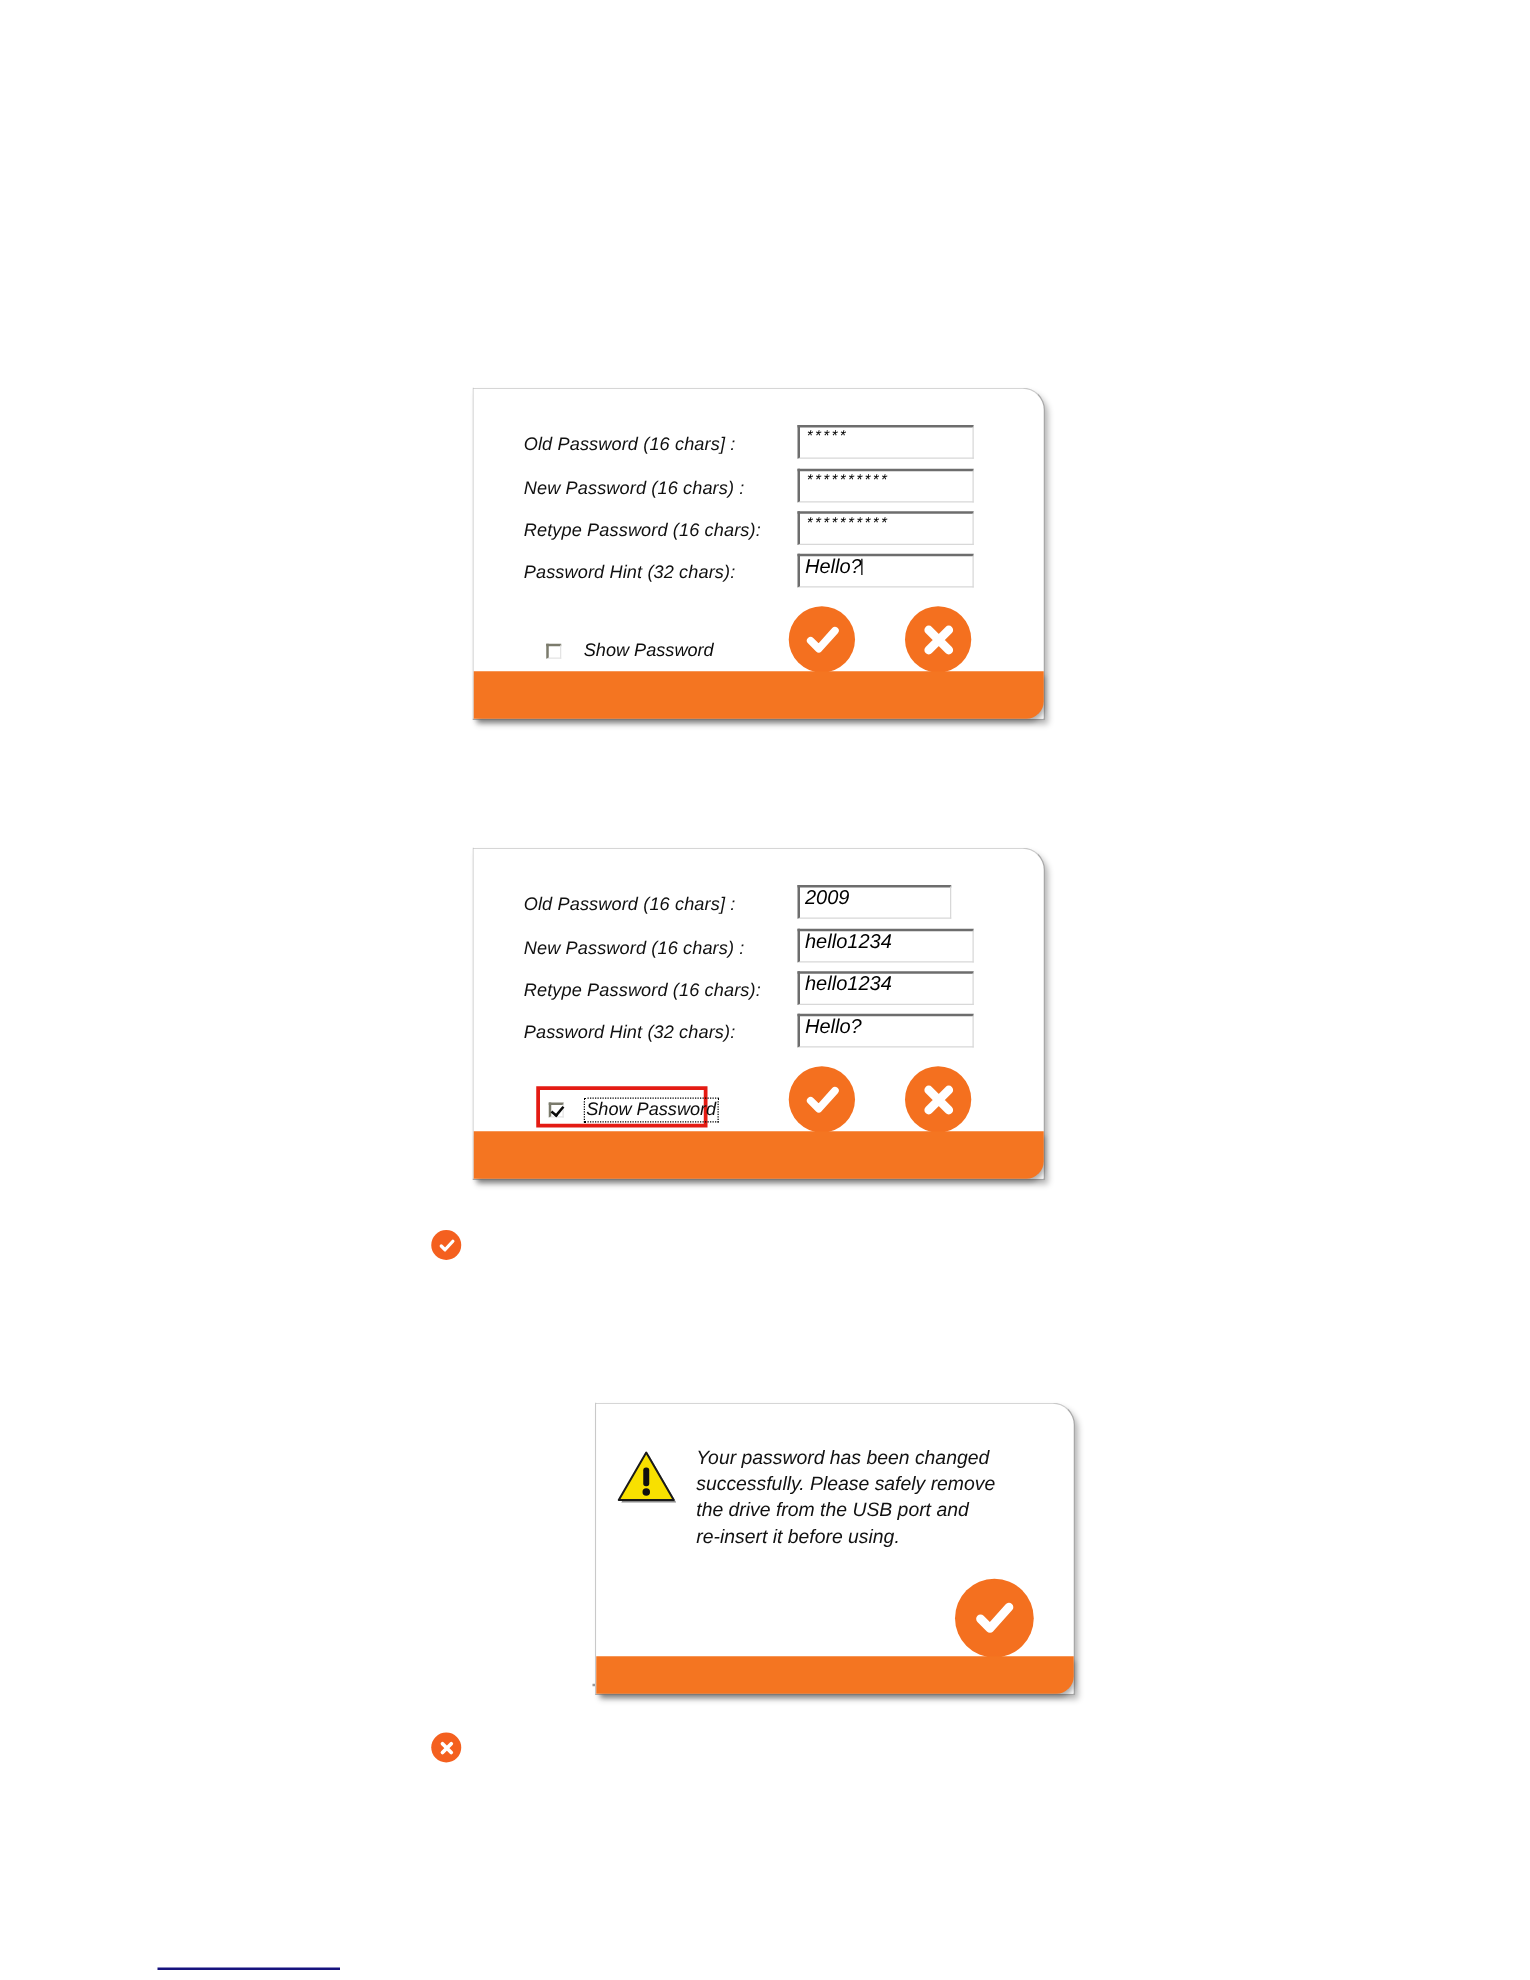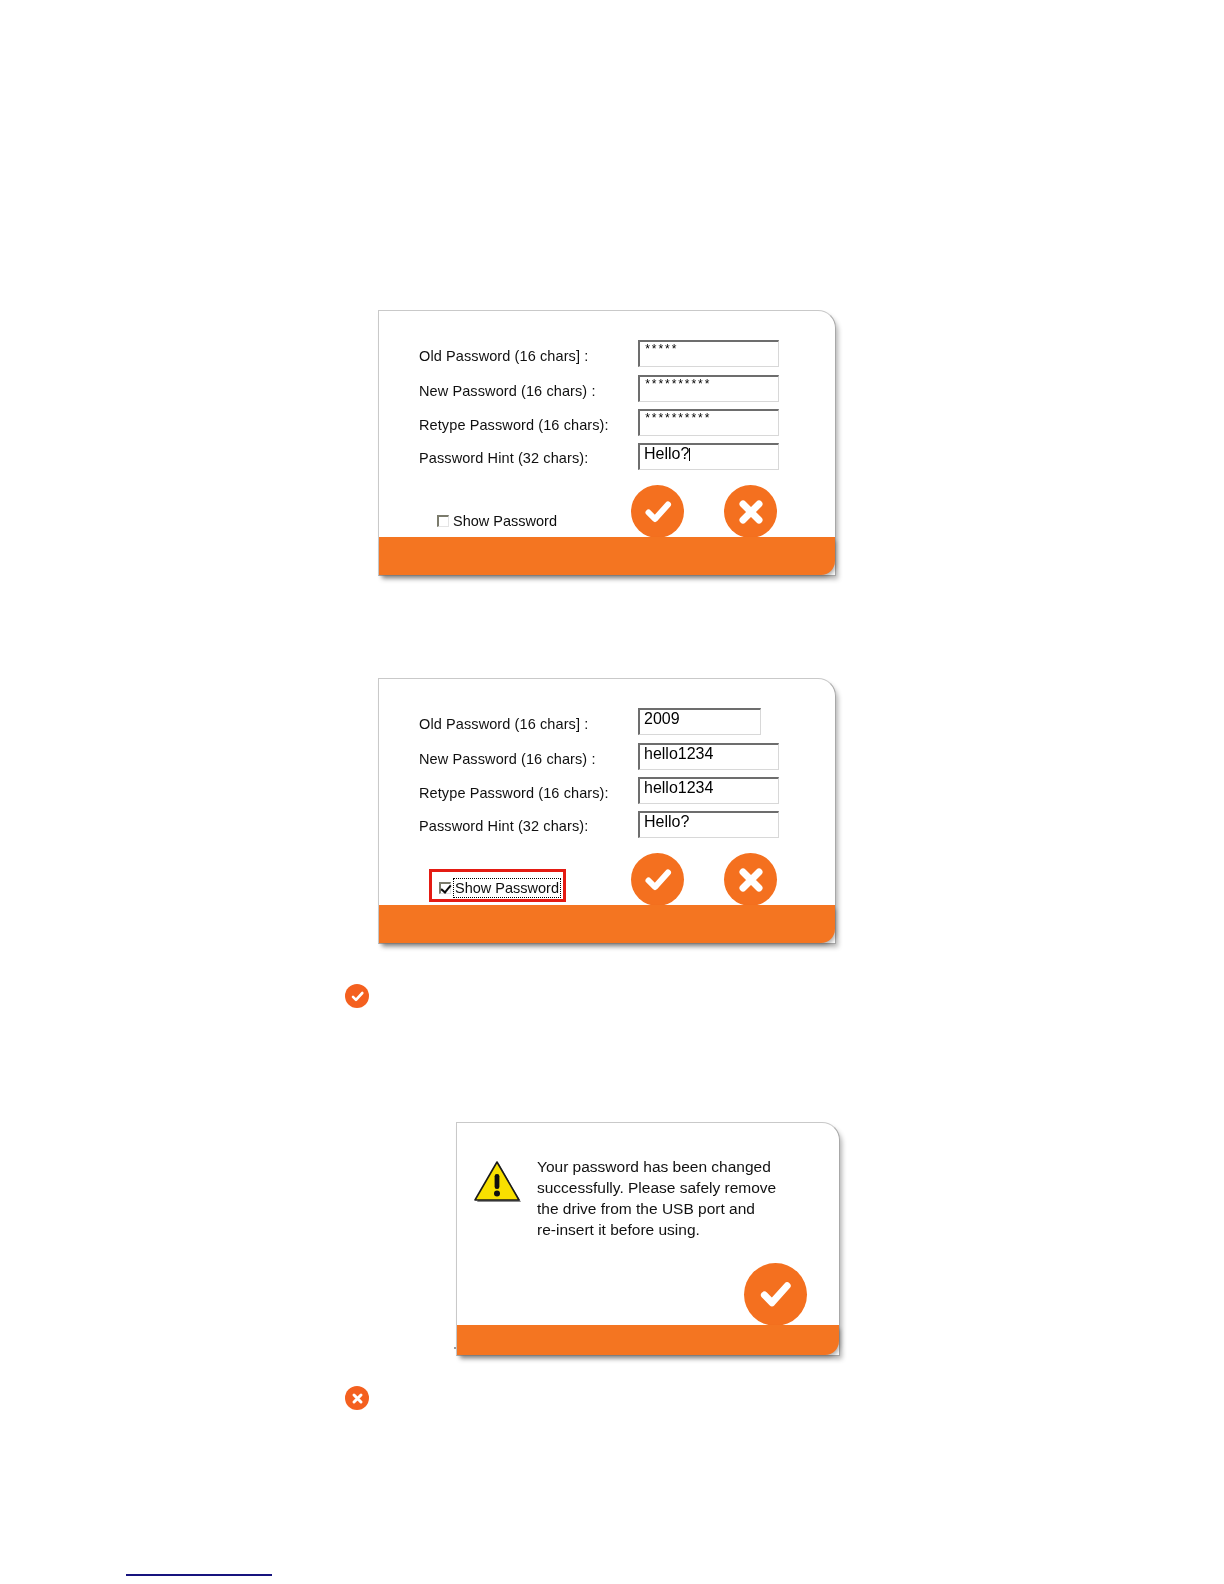--- a/index.html
+++ b/index.html
@@ -27,20 +27,21 @@
     border-bottom-color: #a8a8a8;
     border-radius: 0 18px 0 0;
     box-shadow: 3px 4px 5px -1px rgba(0,0,0,0.30);
     box-sizing: border-box;
   }
   .dialog-body {
     position: relative;
     width: 100%;
     height: 100%;
     box-sizing: border-box;
+    font-style: italic;
   }
   .dialog-footer {
     position: absolute;
     left: 0;
     bottom: 0;
     width: 100%;
     background: #f47521;
     border-radius: 0 0 14px 0;
     box-shadow: 2px 3px 4px -1px rgba(0,0,0,0.32);
     box-sizing: border-box;
@@ -79,21 +80,21 @@
     height: 13px;
     vertical-align: -2px;
     margin: 0 -0.5px;
   }
 
   
   .checkbox-row {
     position: absolute;
     display: flex;
     align-items: center;
-    gap: 4px;
+    gap: 18px;
   }
   .cb-box {
     width: 12px;
     height: 12px;
     box-sizing: border-box;
     background: #ffffff;
     border-top: 2px solid #7b7b6c;
     border-left: 2px solid #7b7b6c;
     border-right: 1px solid #e4e4e4;
     border-bottom: 1px solid #e4e4e4;
@@ -251,21 +252,21 @@
   </div>
   <div class="dialog-footer" style="height:38px;"></div>
 </div>
 
 <div class="bullet-icon" style="left:345px; top:984px; width:24px; height:24px;">
   <svg width="15" height="15" viewBox="0 0 15 15">
     <path d="M3 7.8 L6 10.8 L12.3 4" fill="none" stroke="#ffffff" stroke-width="2.6" stroke-linecap="round" stroke-linejoin="round"></path>
   </svg>
 </div>
 
-<div class="dialog" style="left:456px; top:1122px; width:384px; height:234px;">
+<div class="dialog" style="left:476px; top:1122px; width:384px; height:234px;">
   <div class="dialog-body">
 
     <div class="warn-icon" style="left:16px; top:36px;">
       <svg width="48" height="45" viewBox="0 0 48 45">
         <path d="M24 3 L46 41 L2 41 Z" fill="#8a8a8a" transform="translate(2,2)"></path>
         <path d="M24 3 L46 41 L2 41 Z" fill="#f8e000" stroke="#1a1a1a" stroke-width="1.6" stroke-linejoin="round"></path>
         <rect x="21.6" y="15" width="4.8" height="15" rx="2.2" fill="#0f0f0f"></rect>
         <circle cx="24" cy="34.5" r="3" fill="#0f0f0f"></circle>
       </svg>
     </div>

